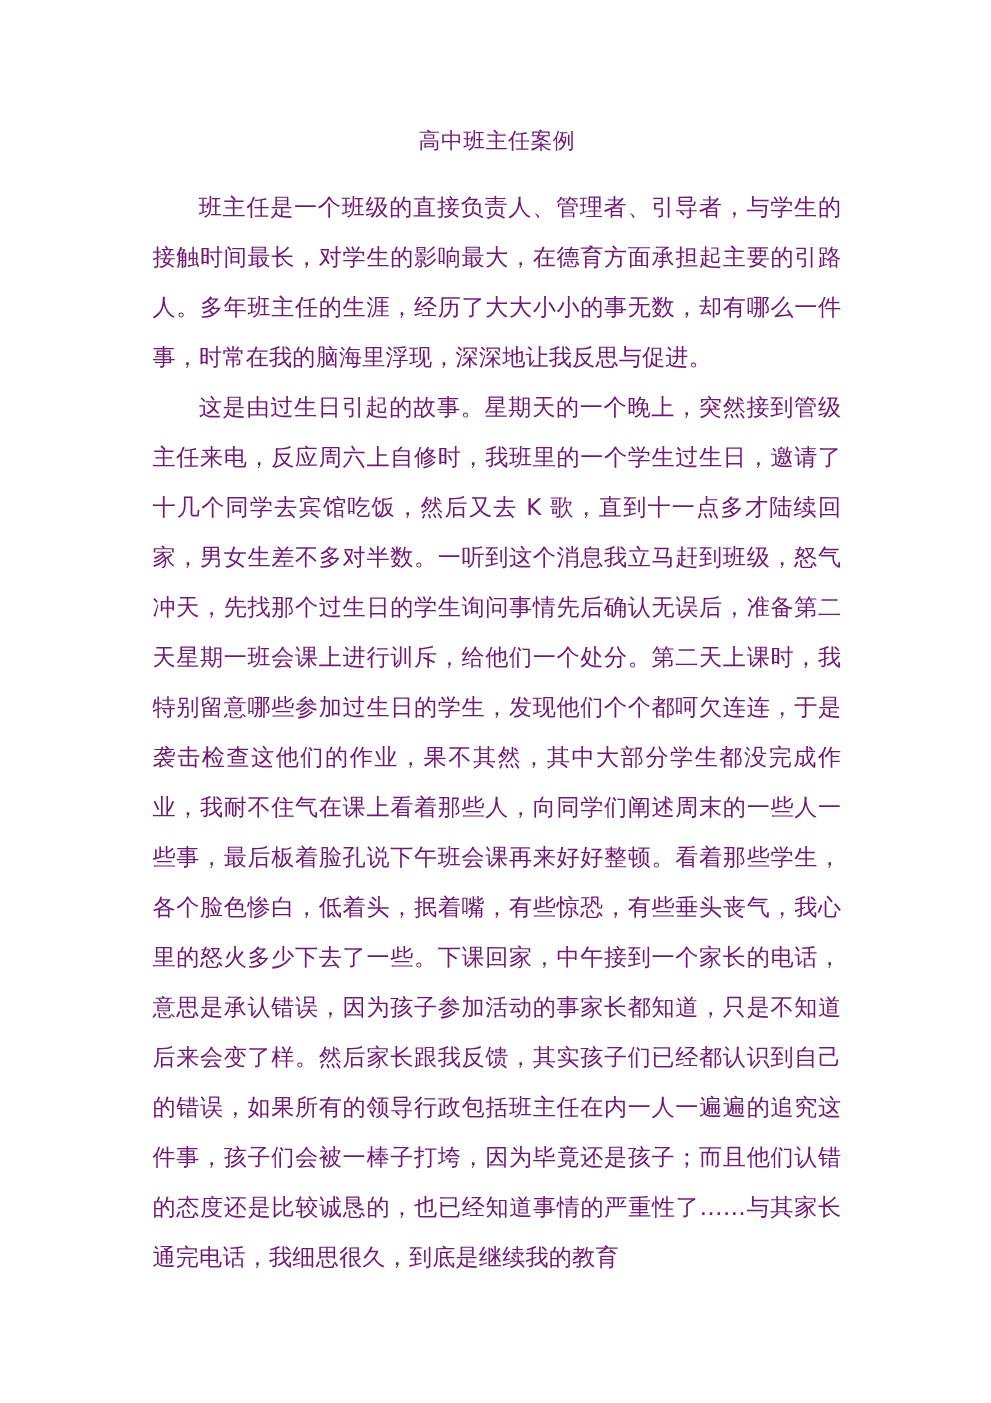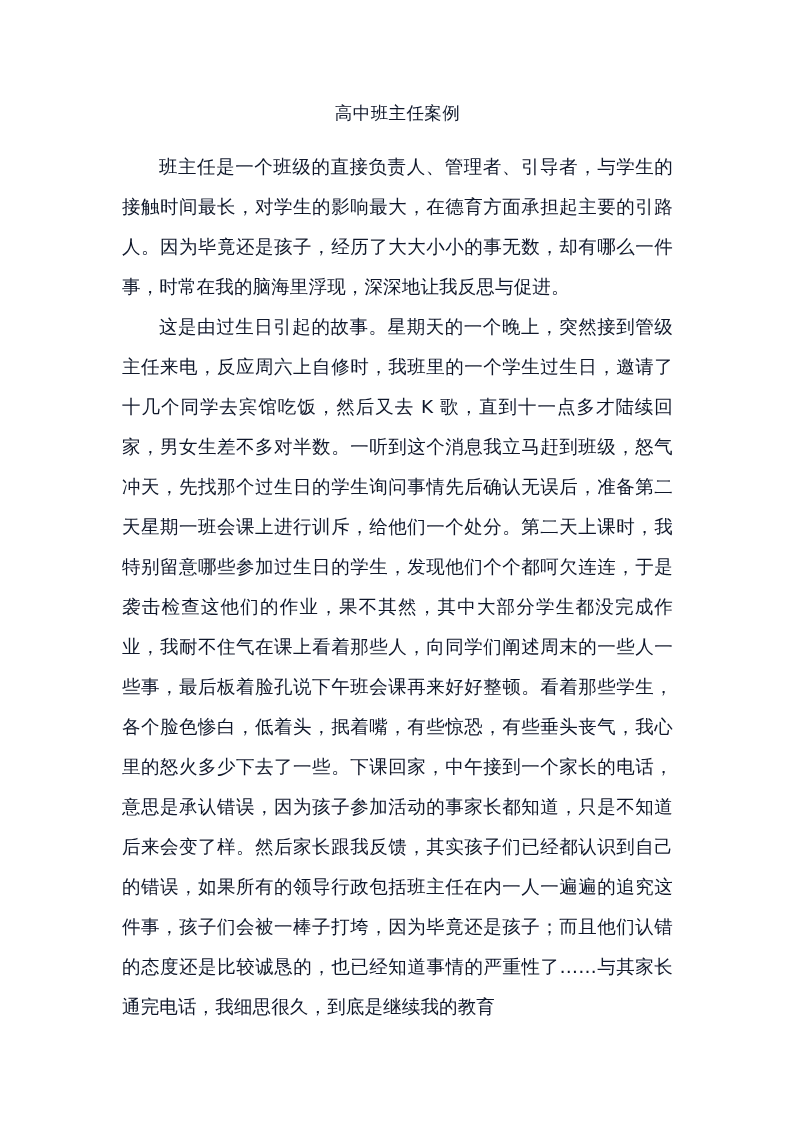--- a/index.html
+++ b/index.html
@@ -8,21 +8,21 @@
     background: #ffffff;
   }
   .page {
     position: relative;
     width: 793px;
     height: 1122px;
     background: #ffffff;
     margin: 0 auto;
     overflow: hidden;
     font-family: "DejaVu Sans", "Liberation Sans", sans-serif;
-    color: #0f172a;
+    color: #701a75;
     box-sizing: border-box;
   }
   .doc-body {
     position: absolute;
     left: 122px;
     top: 0;
     width: 551px;
   }
   .doc-title {
     text-align: center;
@@ -52,18 +52,18 @@
   }
 </style>
 </head>
 <body>
 
 <div class="page">
   <div class="doc-body">
 
     <h1 class="doc-title">高中班主任案例</h1>
 
-    <p class="para first">班主任是一个班级的直接负责人、管理者、引导者，与学生的接触时间最长，对学生的影响最大，在德育方面承担起主要的引路人。因为毕竟还是孩子，经历了大大小小的事无数，却有哪么一件事，时常在我的脑海里浮现，深深地让我反思与促进。</p>
+    <p class="para first">班主任是一个班级的直接负责人、管理者、引导者，与学生的接触时间最长，对学生的影响最大，在德育方面承担起主要的引路人。多年班主任的生涯，经历了大大小小的事无数，却有哪么一件事，时常在我的脑海里浮现，深深地让我反思与促进。</p>
 
     <p class="para">这是由过生日引起的故事。星期天的一个晚上，突然接到管级主任来电，反应周六上自修时，我班里的一个学生过生日，邀请了十几个同学去宾馆吃饭，然后又去 K 歌，直到十一点多才陆续回家，男女生差不多对半数。一听到这个消息我立马赶到班级，怒气冲天，先找那个过生日的学生询问事情先后确认无误后，准备第二天星期一班会课上进行训斥，给他们一个处分。第二天上课时，我特别留意哪些参加过生日的学生，发现他们个个都呵欠连连，于是袭击检查这他们的作业，果不其然，其中大部分学生都没完成作业，我耐不住气在课上看着那些人，向同学们阐述周末的一些人一些事，最后板着脸孔说下午班会课再来好好整顿。看着那些学生，各个脸色惨白，低着头，抿着嘴，有些惊恐，有些垂头丧气，我心里的怒火多少下去了一些。下课回家，中午接到一个家长的电话，意思是承认错误，因为孩子参加活动的事家长都知道，只是不知道后来会变了样。然后家长跟我反馈，其实孩子们已经都认识到自己的错误，如果所有的领导行政包括班主任在内一人一遍遍的追究这件事，孩子们会被一棒子打垮，因为毕竟还是孩子；而且他们认错的态度还是比较诚恳的，也已经知道事情的严重性了……与其家长通完电话，我细思很久，到底是继续我的教育</p>
 
   </div>
 </div>
 
 </body></html>

